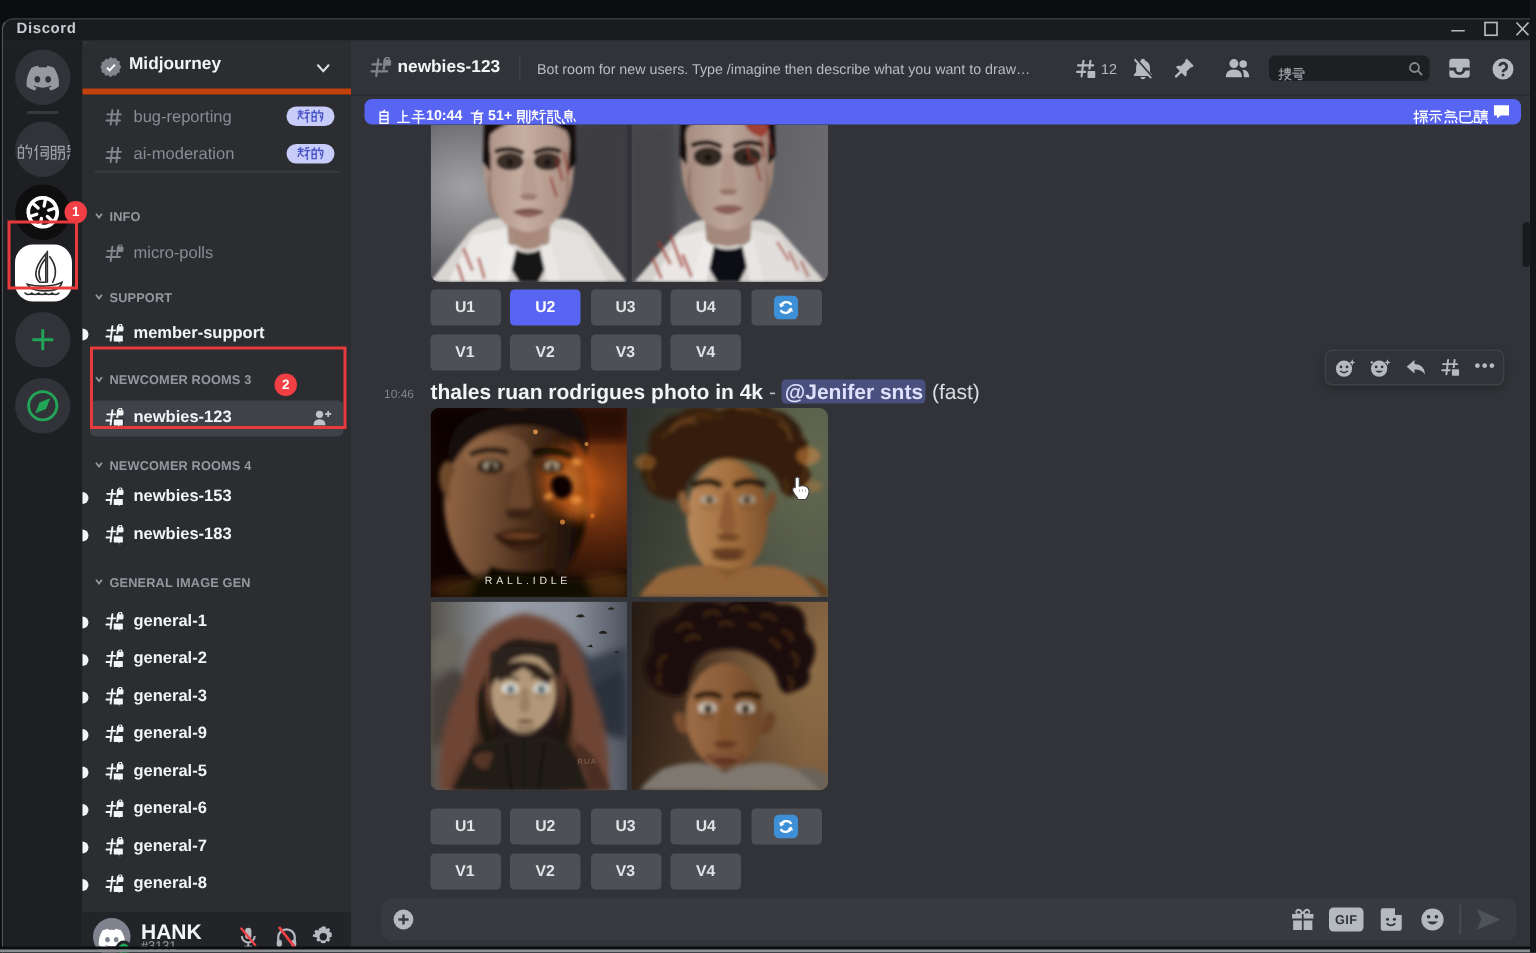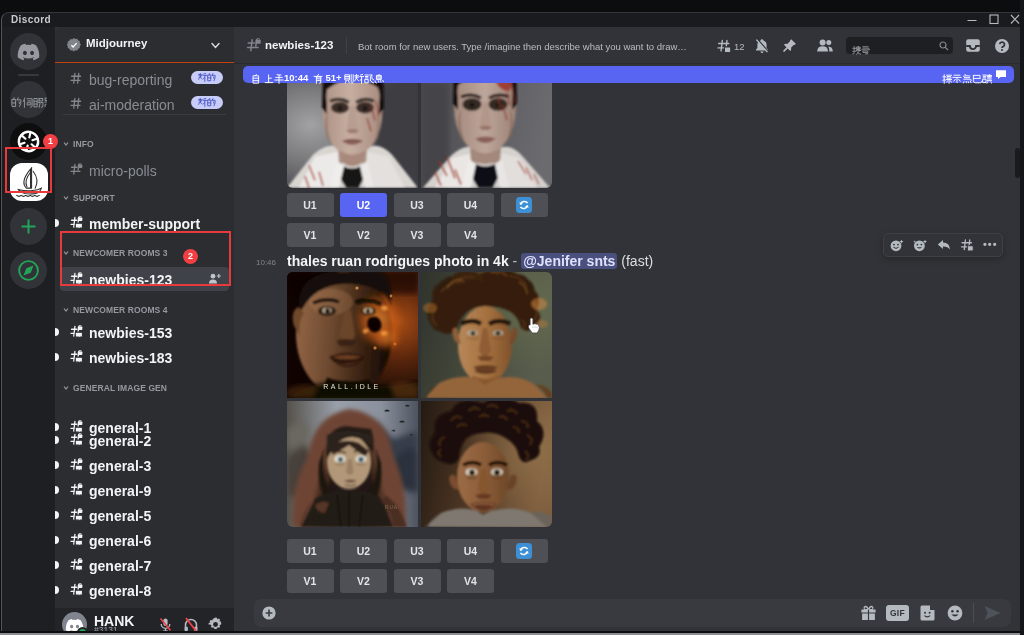--- a/index.html
+++ b/index.html
@@ -5,21 +5,21 @@
 html,body{width:1024px;height:635px;overflow:hidden;background:#0c0d0f;font-family:"Liberation Sans",sans-serif;}
 body{position:relative;}
 #win{position:absolute;left:1px;top:12px;width:1019px;height:630px;background:#313338;border-radius:8px 0 0 0;overflow:hidden;border-left:1px solid #54565a;border-top:1px solid #35363a;padding-left:25px;}
 #titlebar{position:absolute;left:0;top:0;width:100%;height:14px;background:#1a1b1e;}
 #titlebar .t{position:absolute;left:9px;top:1px;font-size:10px;font-weight:bold;letter-spacing:0.4px;color:#c8cbd1;}
 #rail{position:absolute;left:0;top:14px;width:53px;height:616px;background:#1e1f22;}
 .srv{position:absolute;left:8px;width:37px;height:37px;border-radius:50%;background:#313338;overflow:hidden;}
 #side{position:absolute;left:53px;top:14px;width:179px;height:616px;background:#2b2d31;border-radius:8px 0 0 0;}
 .cat{position:absolute;left:18px;font-size:8.5px;font-weight:bold;color:#95999f;letter-spacing:.1px;}
 .cat svg{position:absolute;left:-11px;top:1px;}
-.chan{position:absolute;left:5px;width:169px;height:24px;border-radius:4px;color:#888d94;font-size:14px;}
+.chan{position:absolute;left:5px;width:169px;height:24px;border-radius:4px;color:#888d94;font-size:11px;}
 .chan .nm{position:absolute;left:29px;top:5px;}
 .chan svg.cic{position:absolute;left:10px;top:5px;}
 .chan.unread{color:#f3f4f5;font-weight:bold;}
 .pill{position:absolute;left:-5px;width:4px;height:8px;border-radius:0 4px 4px 0;background:#f3f4f5;top:8px;}
 #chat{position:absolute;left:232px;top:14px;width:787px;height:616px;background:#313338;}
 .btn{position:absolute;width:47px;height:24px;background:#4e5056;border-radius:3px;color:#e2e4e7;font-size:10.5px;font-weight:bold;text-align:center;line-height:24px;}
 .btn.sel{background:#5865f2;color:#fff;}
 .cjk{display:inline-block;}
 svg{display:block;}
 .iabs{position:absolute;}
@@ -87,21 +87,21 @@
         </svg>
       </div>
 <div class="srv" style="top:225px">
         <svg width="37" height="37" viewBox="0 0 37 37">
           <circle cx="18.5" cy="18.5" r="9.4" fill="none" stroke="#23a559" stroke-width="1.9"></circle>
 <path d="M23.5 13.5 L16.3 16.3 L13.5 23.5 L20.7 20.7 Z" fill="#23a559"></path>
         </svg>
       </div>
 </div>
 <div id="side">
-<div class="iabs" style="left:0;top:0;width:179px;height:36px;border-bottom:1px solid #c2410c">
+<div class="iabs" style="left:0;top:0;width:179px;height:36px;border-bottom:4px solid #c2410c">
 <svg class="iabs" style="left:12px;top:11px" width="14" height="14" viewBox="0 0 16 16">
           <path fill="#80848b" d="M8 0l1.9 1.2 2.2-.4 1 2 2.1.8-.2 2.2L16.5 8l-1.5 1.7.2 2.2-2.1.8-1 2-2.2-.4L8 16l-1.9-1.7-2.2.4-1-2-2.1-.8.2-2.2L-.5 8 1 6.3.8 4.1l2.1-.8 1-2 2.2.4z" transform="scale(0.97)"></path>
           <path d="M5 8.2 L7 10.2 L11 5.8" stroke="#fff" stroke-width="1.5" fill="none"></path>
         </svg>
 <span class="iabs" style="left:31px;top:10px;font-size:11.5px;font-weight:bold;color:#f3f4f5">Midjourney</span>
 <svg class="iabs" style="left:155px;top:13px" width="11" height="11" viewBox="0 0 11 11">
           <path d="M2 3.5 L5.5 7.5 L9 3.5" stroke="#dbdee1" stroke-width="1.4" fill="none" stroke-linecap="round"></path>
         </svg>
 </div>
 <div class="chan " style="top:40px;">
@@ -188,21 +188,21 @@
           <rect x="8.2" y="1.6" width="4.6" height="3.6" rx="0.8" fill="#f3f4f5"></rect>
           <path d="M9.4 1.8 V1.2 a1.1 1.1 0 0 1 2.2 0 V1.8" stroke="#f3f4f5" stroke-width="0.9" fill="none"></path>
           <path d="M6.4 7.4 h5.6 a0.9 0.9 0 0 1 0.9 0.9 v3.4 a0.9 0.9 0 0 1 -0.9 0.9 h-1.4 l0.3 1.6 -2.1 -1.6 h-2.4 a0.9 0.9 0 0 1 -0.9 -0.9 v-3.4 a0.9 0.9 0 0 1 0.9 -0.9 z" fill="#f3f4f5" stroke="#2b2d31" stroke-width="1.1"></path>
         </svg>
         <span class="nm">newbies-183</span>
         <div class="pill"></div>
       </div>
 <div class="cat" style="top:356px">GENERAL IMAGE GEN<svg width="8" height="8" viewBox="0 0 8 8">
           <path d="M2 2.5 L4 5 L6 2.5" stroke="#95999f" stroke-width="1.2" fill="none"></path>
         </svg></div>
-<div class="chan unread" style="top:376px;margin-top:12px;">
+<div class="chan unread" style="top:376px;">
         <svg class="cic" width="13" height="13" viewBox="0 0 13.5 13.5">
           <path d="M5.1 1.5 L3.9 11.5 M9.1 1.5 L8.4 7.2 M1.6 4.4 H7 M1 8.6 H10.4" stroke="#f3f4f5" stroke-width="1.35" fill="none" stroke-linecap="round"></path>
           <rect x="8.2" y="1.6" width="4.6" height="3.6" rx="0.8" fill="#f3f4f5"></rect>
           <path d="M9.4 1.8 V1.2 a1.1 1.1 0 0 1 2.2 0 V1.8" stroke="#f3f4f5" stroke-width="0.9" fill="none"></path>
           <path d="M6.4 7.4 h5.6 a0.9 0.9 0 0 1 0.9 0.9 v3.4 a0.9 0.9 0 0 1 -0.9 0.9 h-1.4 l0.3 1.6 -2.1 -1.6 h-2.4 a0.9 0.9 0 0 1 -0.9 -0.9 v-3.4 a0.9 0.9 0 0 1 0.9 -0.9 z" fill="#f3f4f5" stroke="#2b2d31" stroke-width="1.1"></path>
         </svg>
         <span class="nm">general-1</span>
         <div class="pill"></div>
       </div>
 <div class="chan unread" style="top:401px;">

